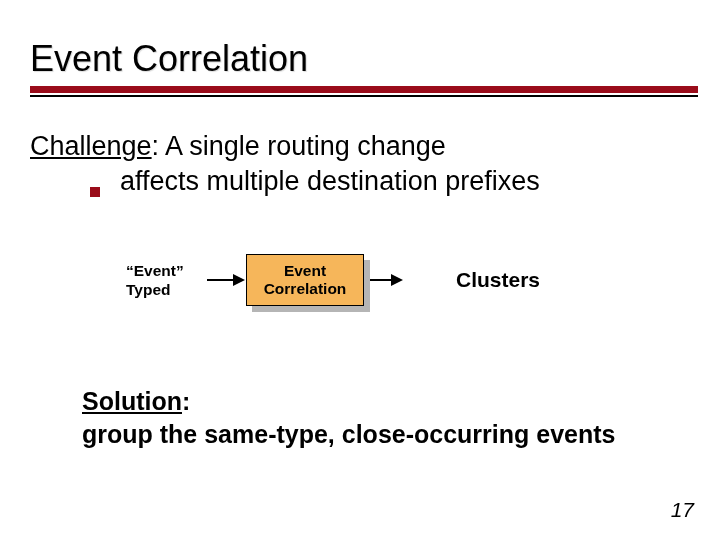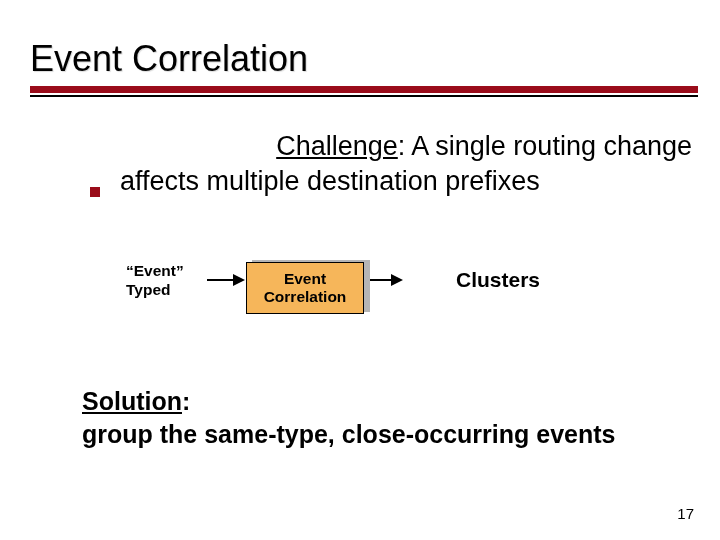--- a/index.html
+++ b/index.html
@@ -39,21 +39,20 @@
   }
   .body {
     margin-top: 34px;
     padding: 0 6px 0 0;
   }
   .challenge-line {
     font-family: Arial, sans-serif;
     font-size: 27px;
     color: #000;
     margin: 0 0 4px 0;
-    text-align: right;
   }
   .underline { text-decoration: underline; }
   .sub-line {
     display: flex;
     align-items: flex-end;
     padding-left: 60px;
     font-family: Arial, sans-serif;
     font-size: 27px;
     color: #000;
   }
@@ -106,21 +105,21 @@
   }
   .ec-box-shadow::before {
     content: "";
     position: absolute;
     top: 6px; left: 6px;
     width: 100%; height: 100%;
     background: #b5b5b5;
   }
   .ec-box {
     position: absolute;
-    top: 8px; left: 0;
+    top: 0; left: 0;
     width: 100%; height: 100%;
     background: #f6b65a;
     border: 1.6px solid #000;
     display: flex;
     align-items: center;
     justify-content: center;
     text-align: center;
     font-family: Verdana, Arial, sans-serif;
     font-weight: 700;
     font-size: 15.5px;
@@ -141,22 +140,23 @@
     font-weight: 700;
     font-size: 25px;
     color: #000;
     line-height: 1.3;
   }
   .pagenum {
     position: absolute;
     bottom: 18px;
     right: 26px;
     font-family: Arial, sans-serif;
-    font-size: 15px;
-    color: #000;
+    font-size: 21px;
+    color: #000;
+    font-style: italic;
   }
 </style>
 </head>
 <body>
 
 <div class="slide">
 
   <div class="title-block">
     <h1 class="title">Event Correlation</h1>
     <div class="rule-thick"></div>

